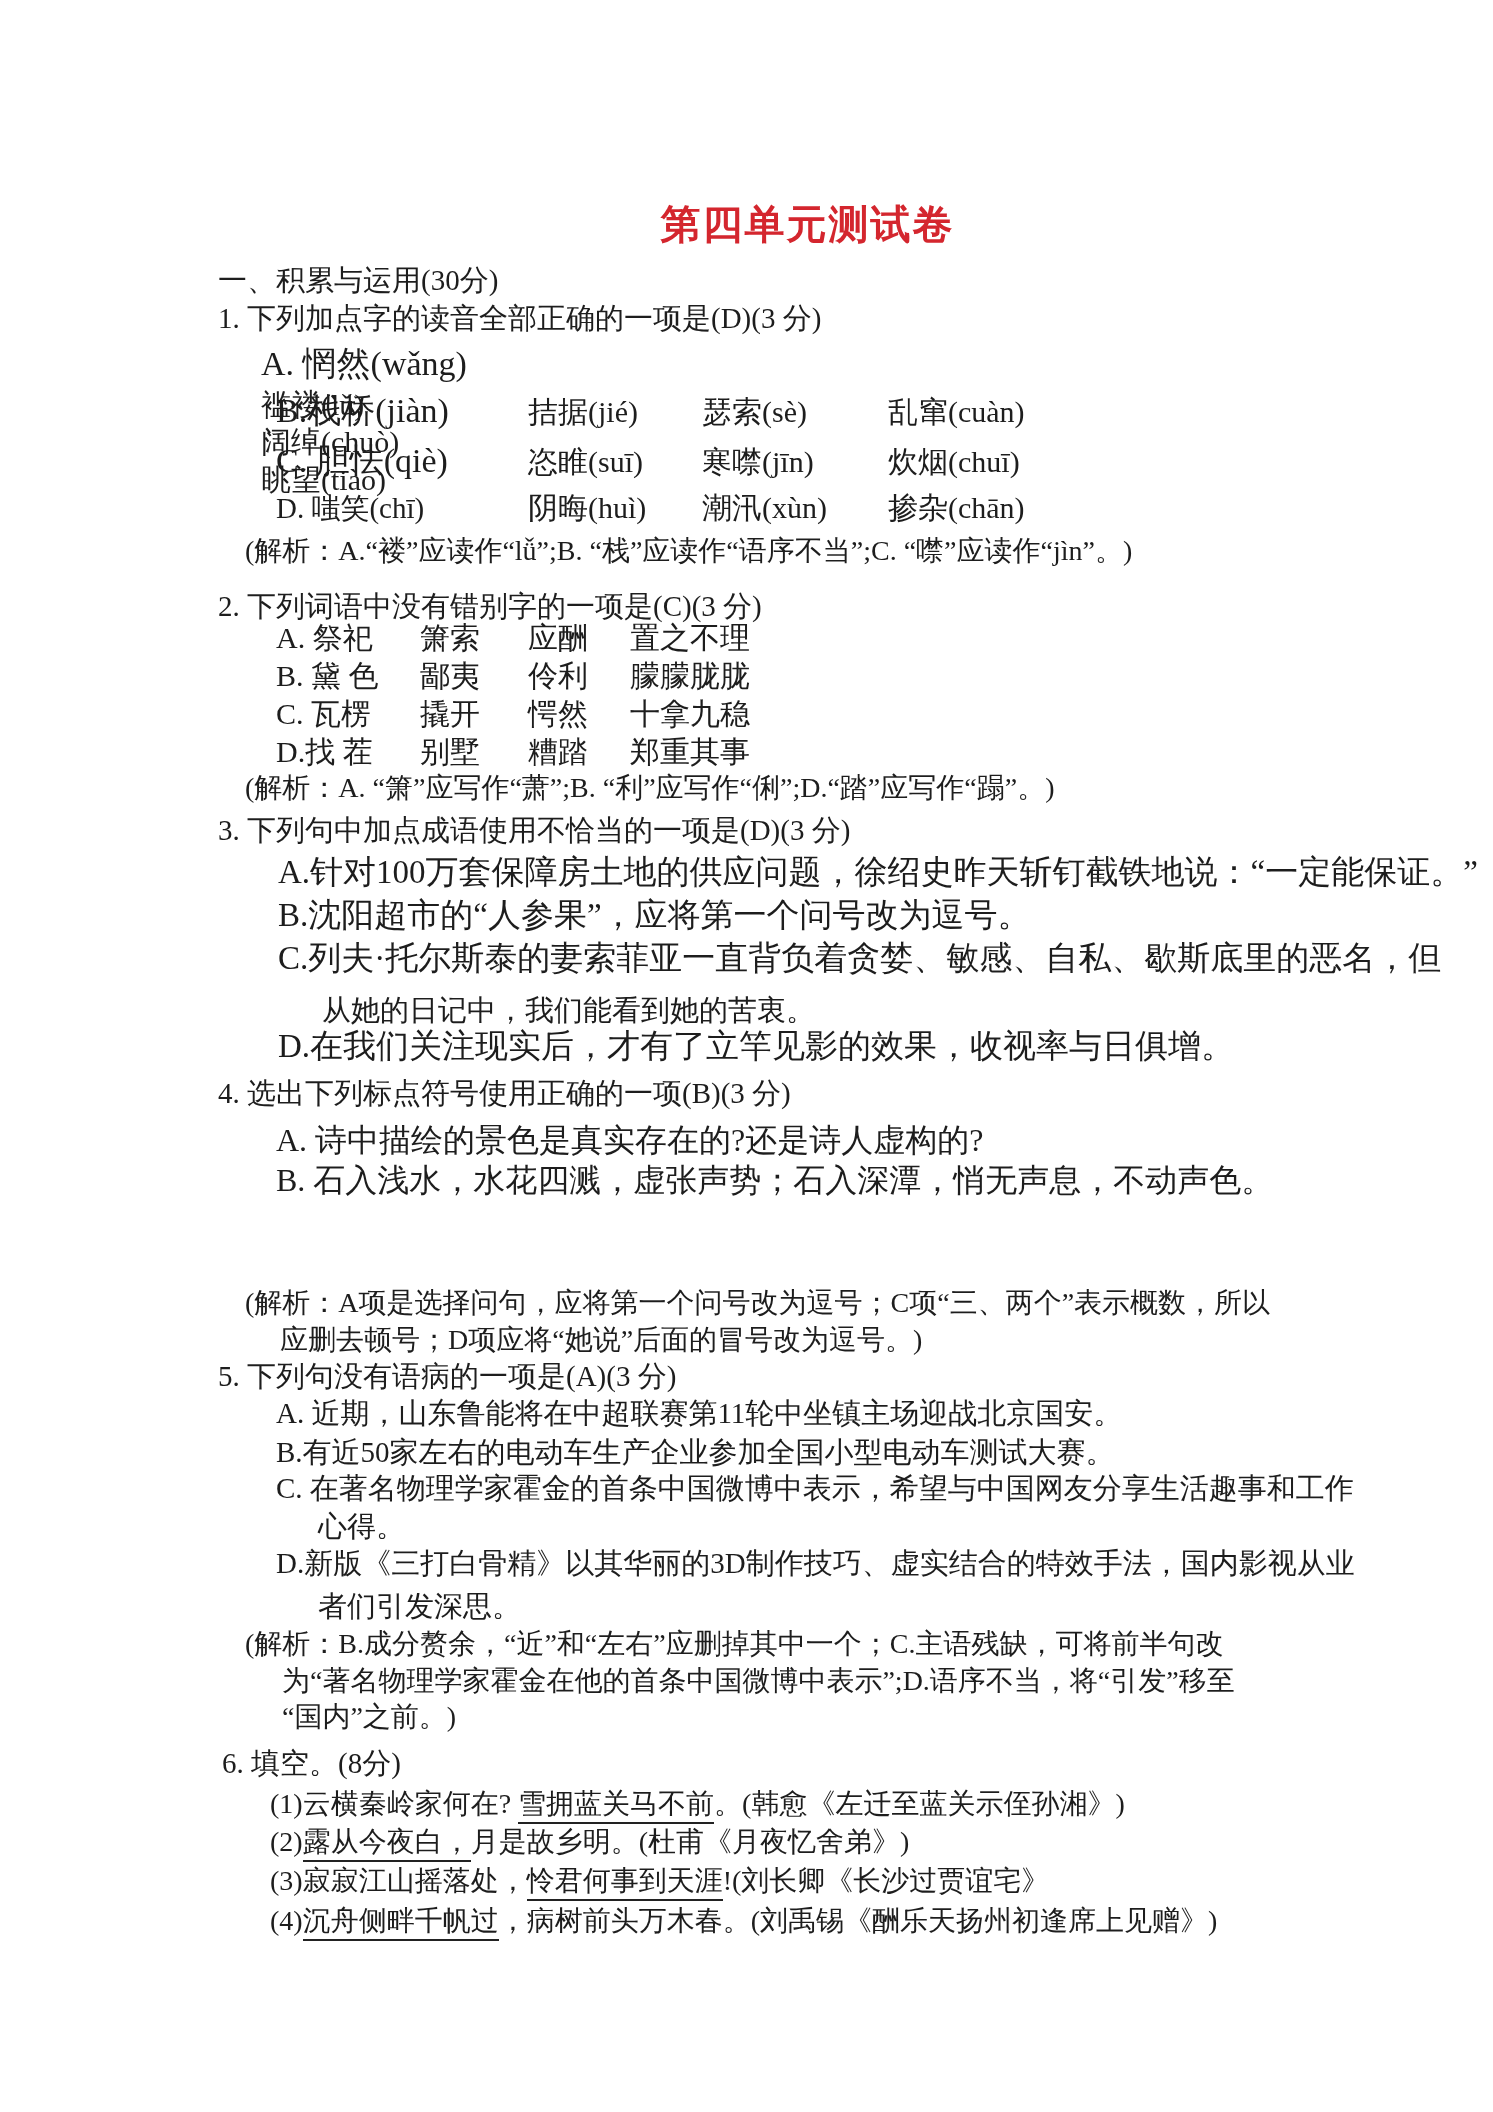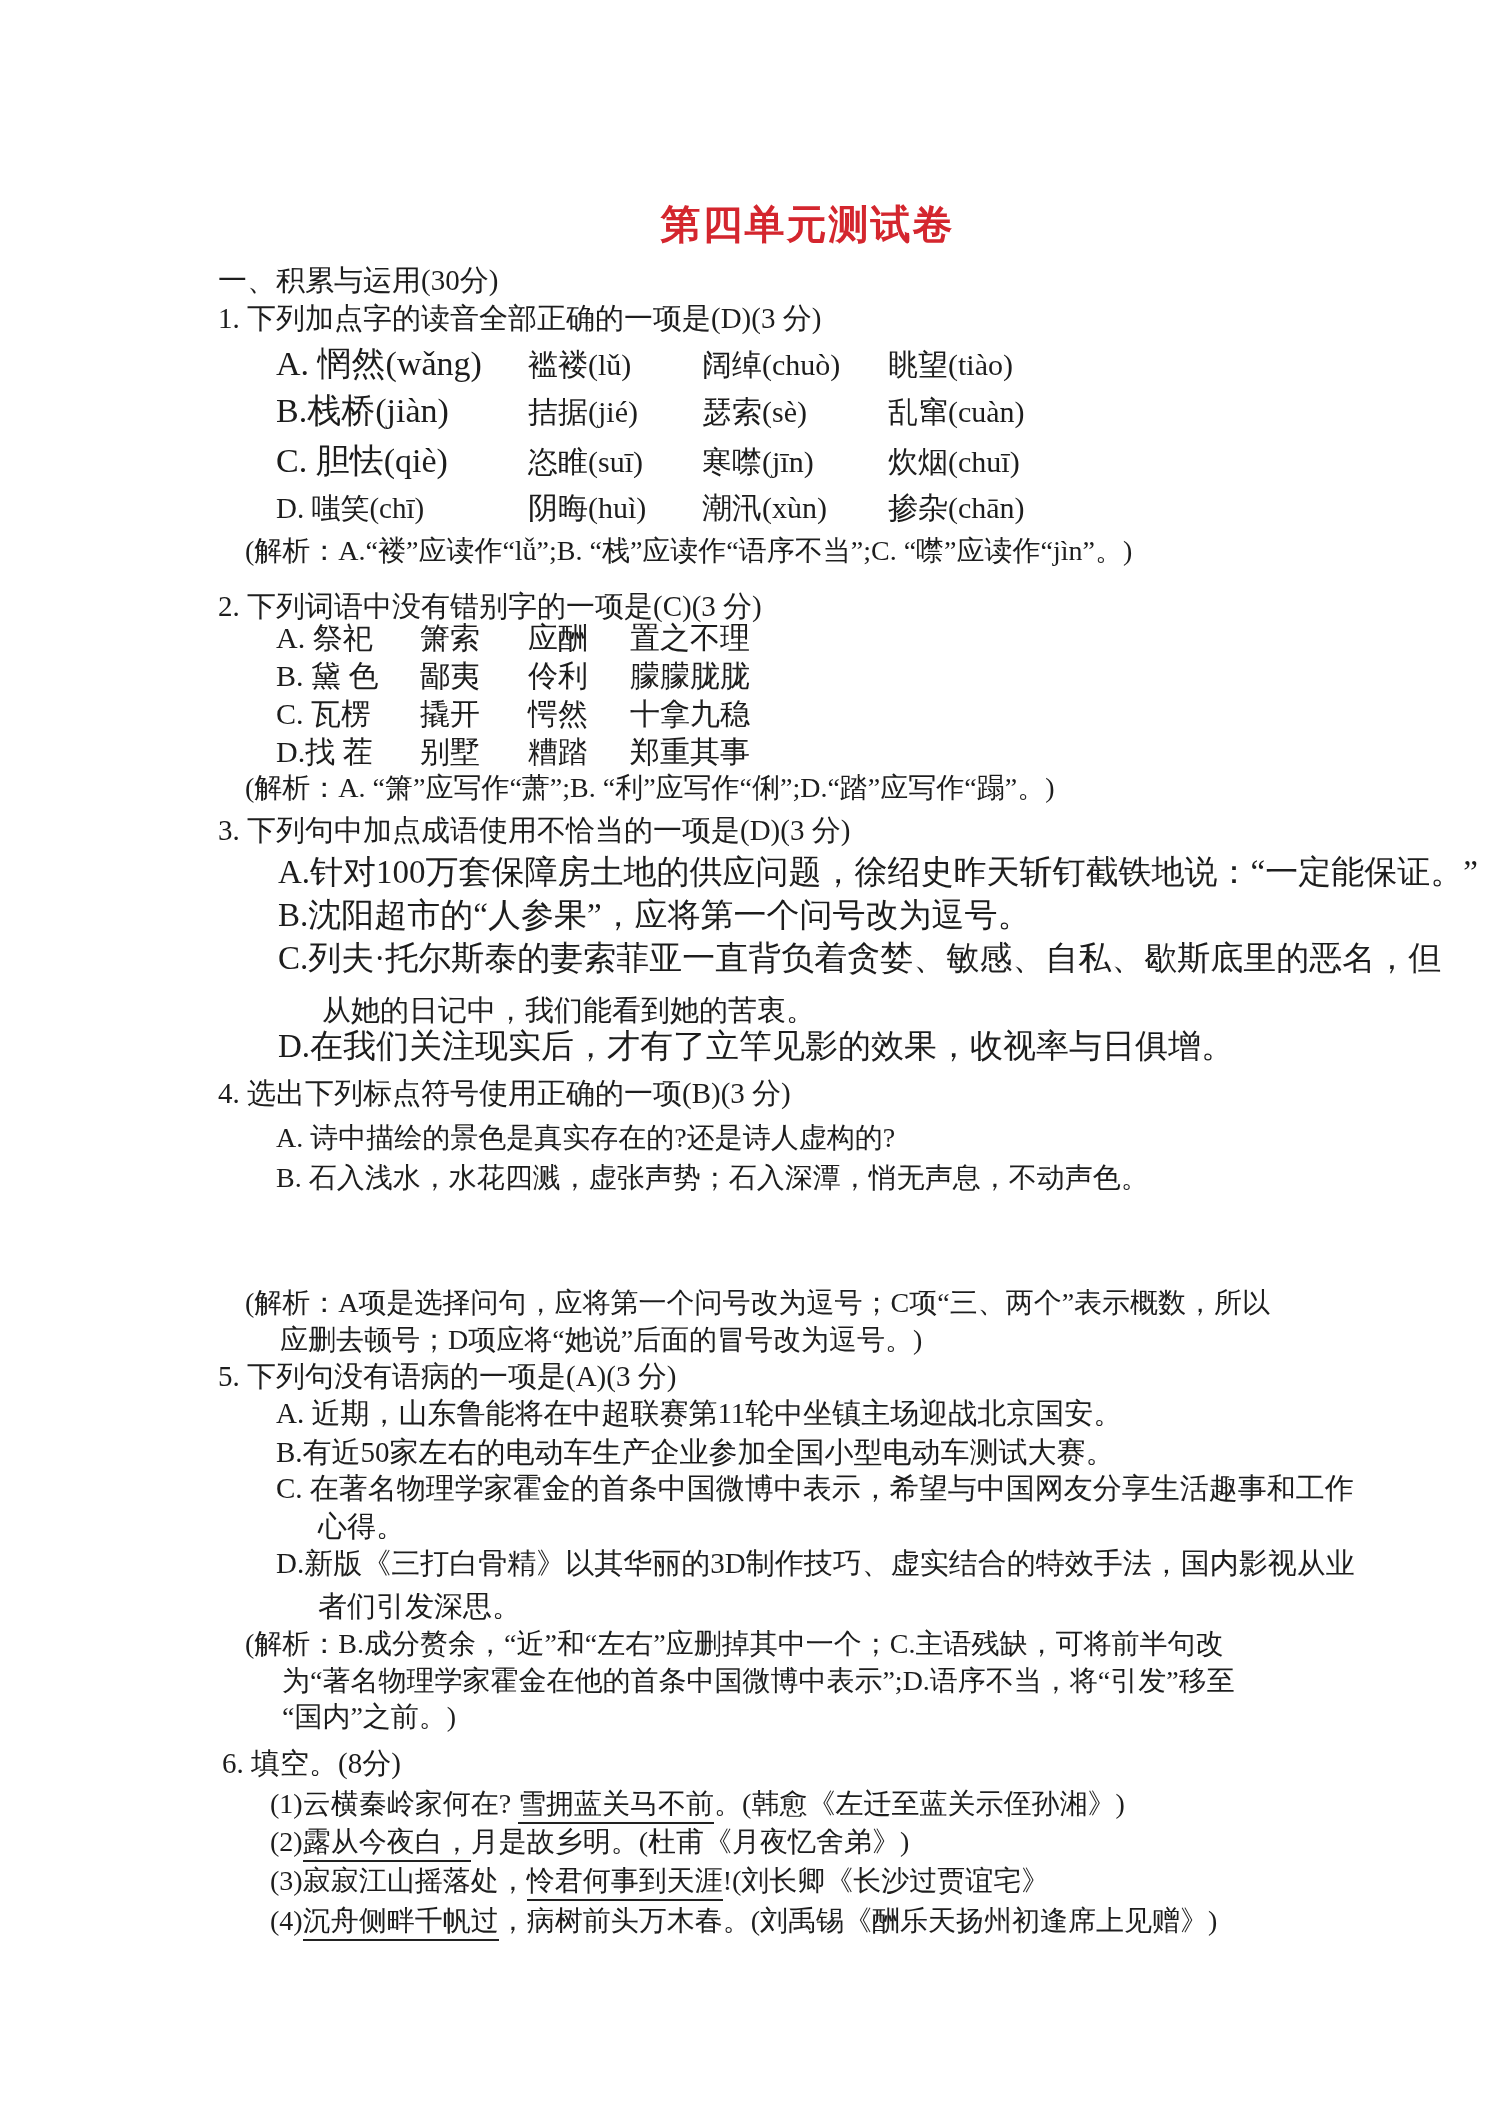--- a/index.html
+++ b/index.html
@@ -16,21 +16,21 @@
 
   .title {
     left: 6px; top: 200px; width: 100%;
     text-align: center; text-indent: 78px;
     font-size: 40px; font-weight: 700;
     color: #d4262e; letter-spacing: 2px; margin-left: 16px;
   }
   .section { font-size: 29px; font-weight: 400; }
   .stem    { font-size: 29px; }
   .analysis{ font-size: 28px; }
-  .opt     { font-size: 28px; }
+  .opt     { font-size: 32px; }
   .opt-big { font-size: 33px; }
   .opt-md  { font-size: 29px; }
 
   .row { display: flex; align-items: baseline; font-size: 30px; }
   .row .c1big { font-size: 34px; }
   .row .c1sm  { font-size: 29px; }
   .q1r .cc1 { width: 252px; }
   .q1r .cc2 { width: 174px; }
   .q1r .cc3 { width: 186px; }
   .q2r .cc1 { width: 144px; }
@@ -43,21 +43,21 @@
 </head>
 <body>
 
 <div class="page">
 
   <div class="ln title">第四单元测试卷</div>
 
   <div class="ln section" style="left:218px; top:262px;">一、积累与运用(30分)</div>
 
   <div class="ln stem" style="left:218px; top:300px;">1. 下列加点字的读音全部正确的一项是(D)(3 分)</div>
-  <div class="ln row q1r" style="left:276px; top:343px;">
+  <div class="ln row q1r" style="left:261px; top:343px;flex-direction:column;">
     <span class="cc1 c1big">A. 惘然(wǎng)</span>
     <span class="cc2">褴褛(lǔ)</span>
     <span class="cc3">阔绰(chuò)</span>
     <span class="cc4">眺望(tiào)</span>
   </div>
   <div class="ln row q1r" style="left:276px; top:390px;">
     <span class="cc1 c1big">B.栈桥(jiàn)</span>
     <span class="cc2">拮据(jié)</span>
     <span class="cc3">瑟索(sè)</span>
     <span class="cc4">乱窜(cuàn)</span>

